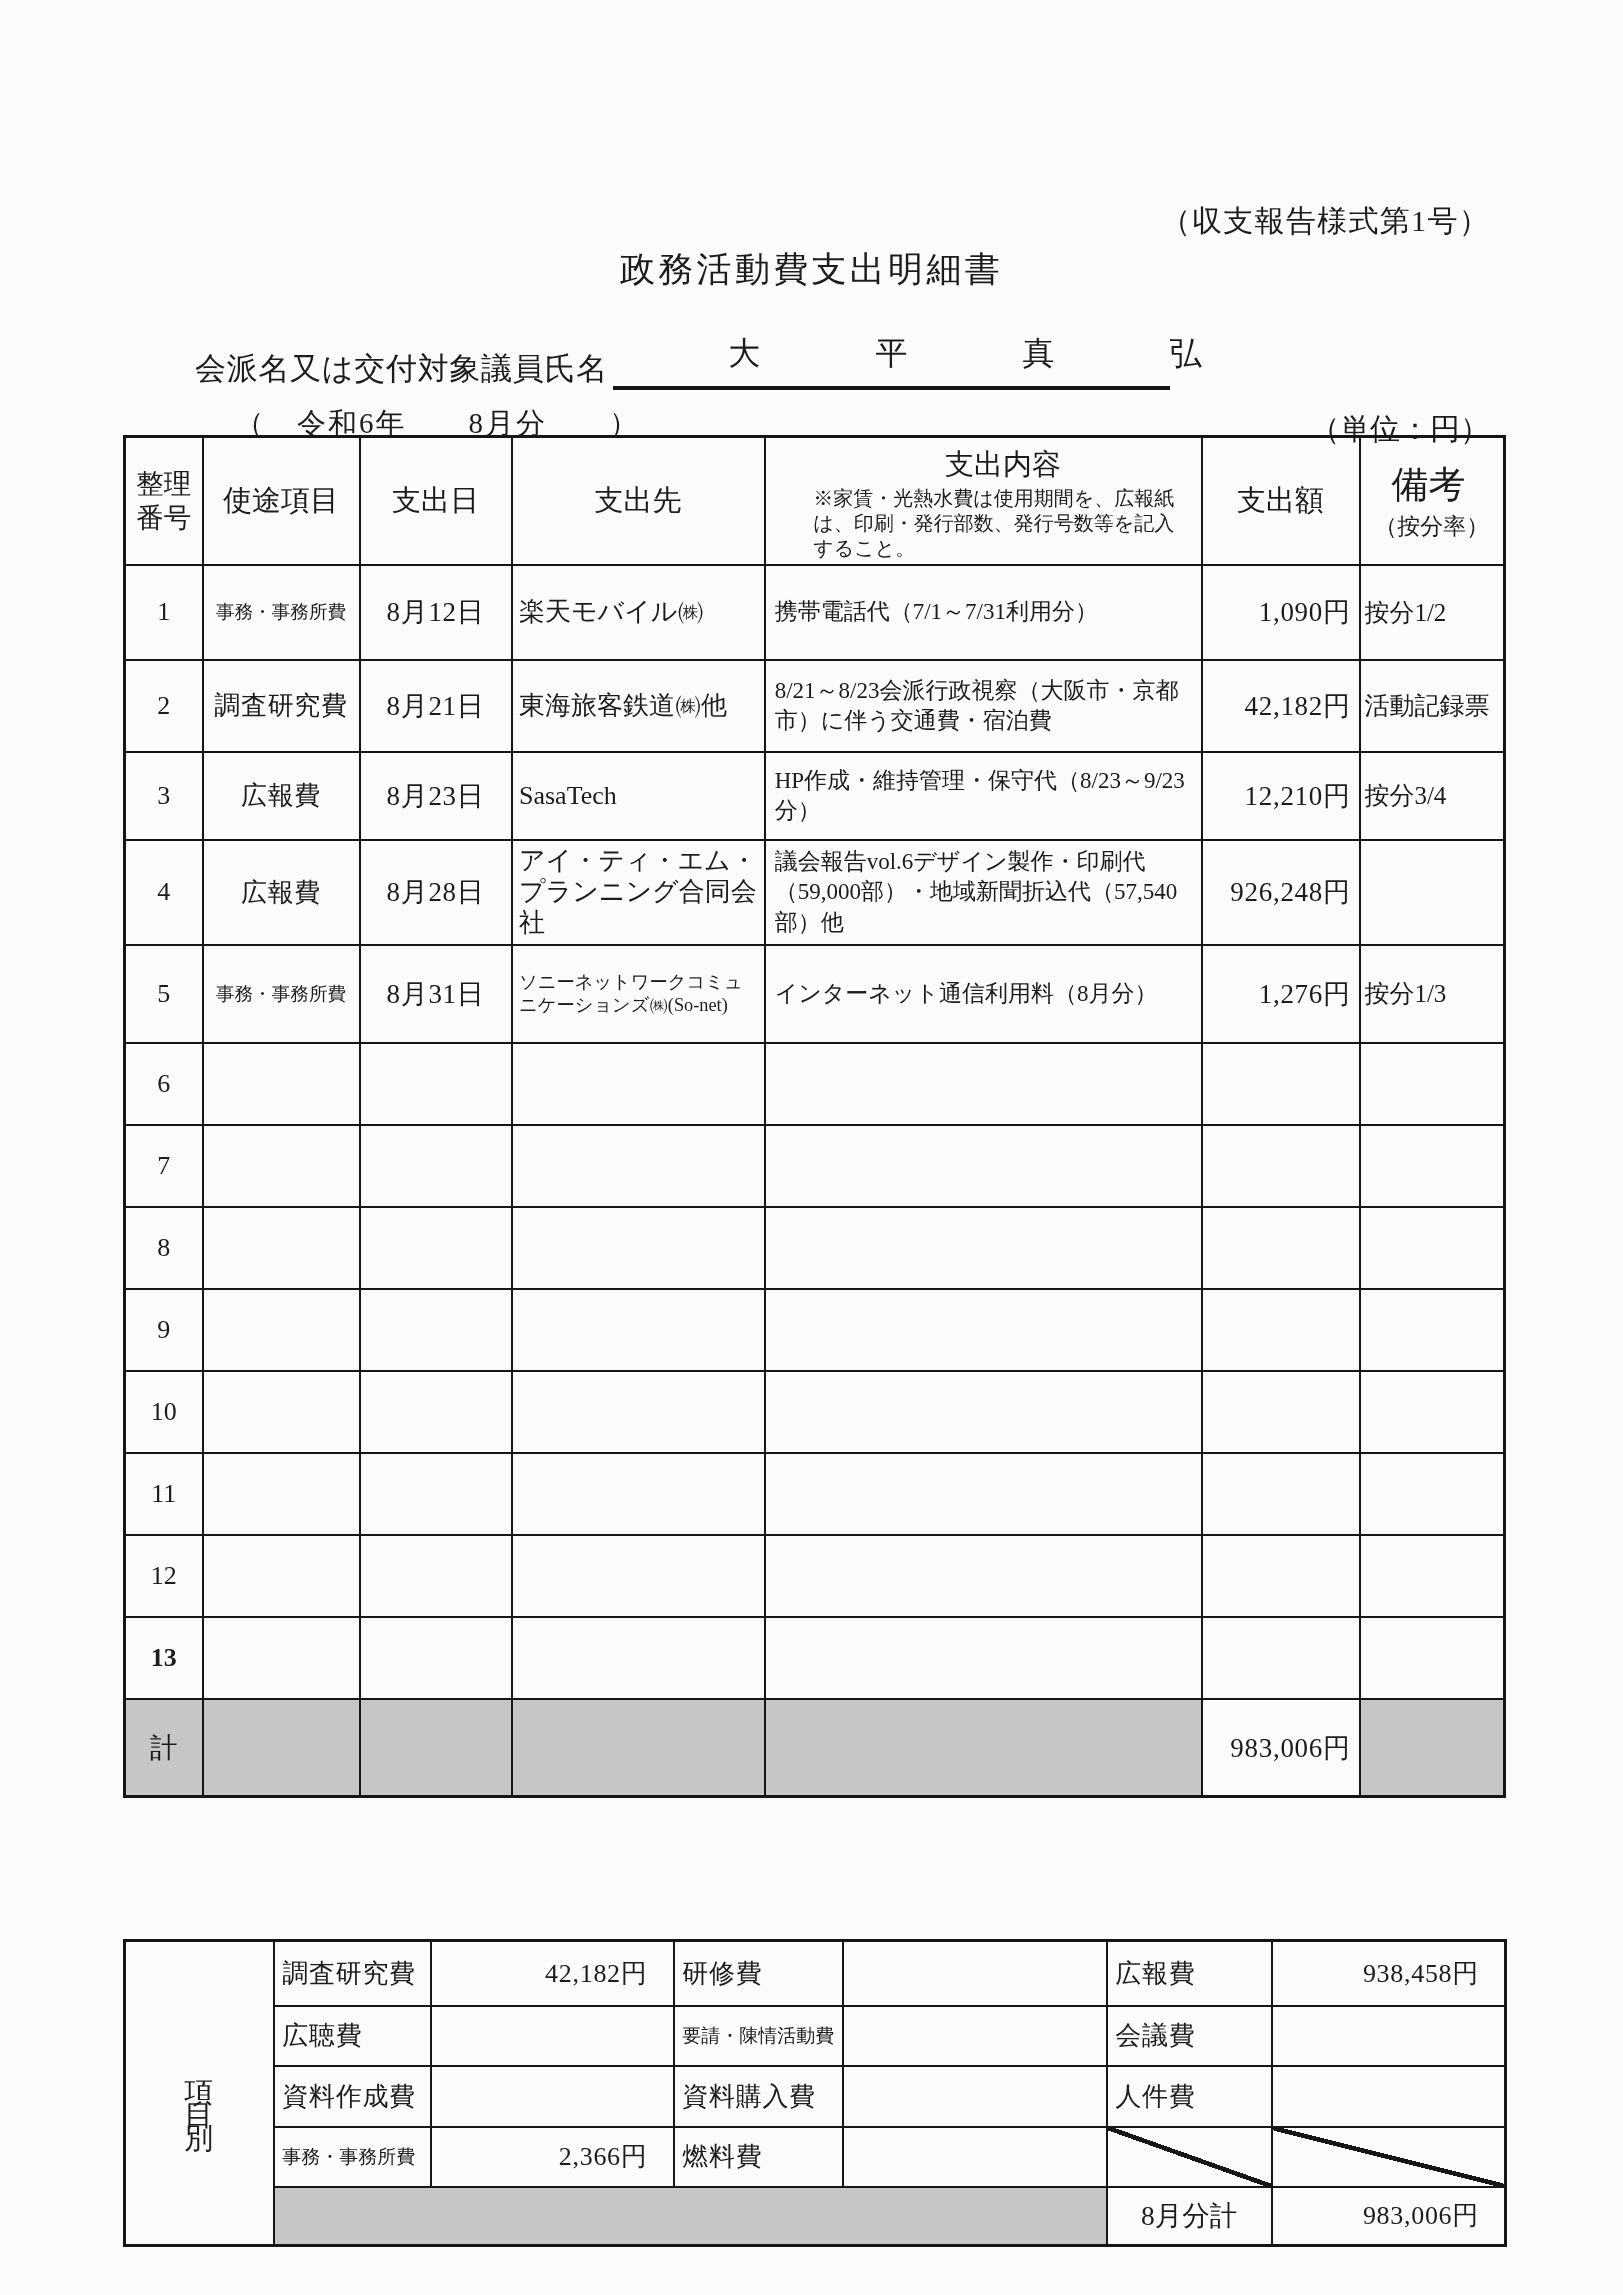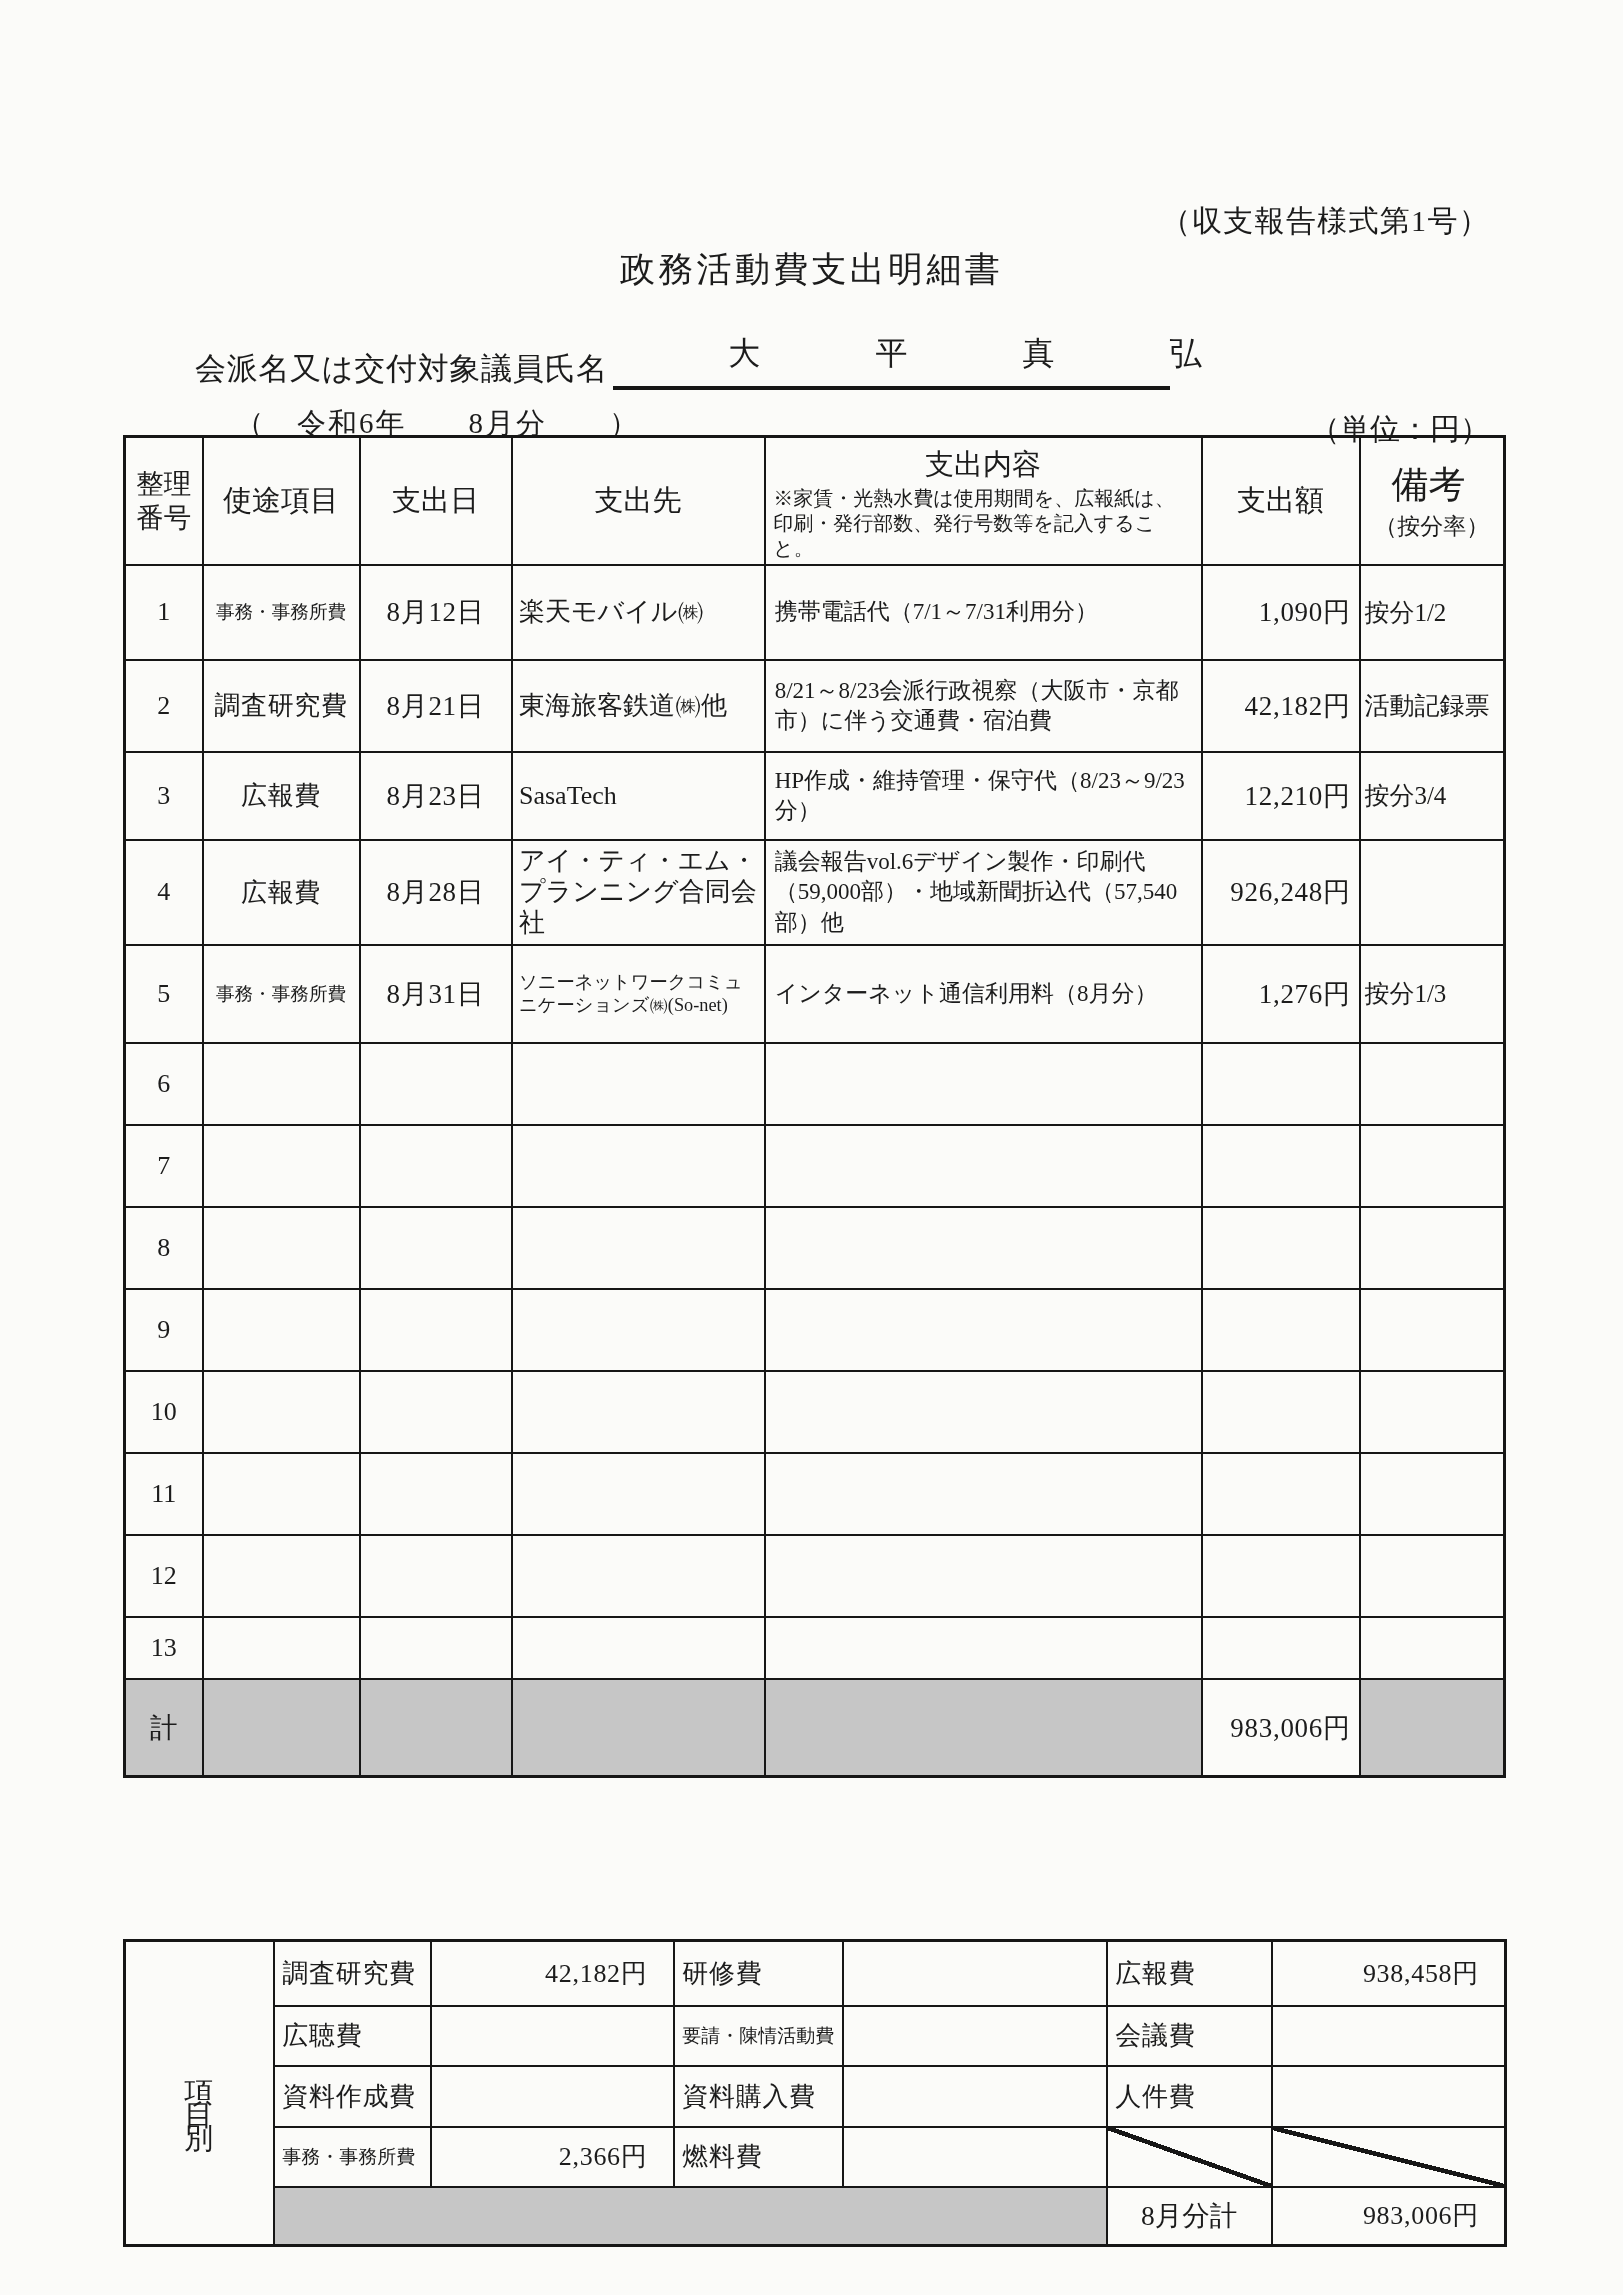--- a/index.html
+++ b/index.html
@@ -21,21 +21,21 @@
 
   table{border-collapse:collapse;table-layout:fixed;}
   td,th{border:2px solid #161616;padding:0;overflow:hidden;vertical-align:middle;}
   .main-table,.sum-table{border:3.9px solid #161616;}
   th{font-weight:normal;}
 
   .main-table{position:absolute;left:123px;top:435px;width:1381px;}
   .main-table thead tr{height:126px;}
   .hcell{font-size:29px;text-align:center;}
   .w2{display:inline-block;width:2.1em;font-size:27.5px;line-height:1.25;text-align:center;}
-  .h-content{vertical-align:top;}
+  .h-content{vertical-align:top;padding-left:40px;}
   .h-content-title{font-size:29px;text-align:center;padding-top:6.5px;}
   .h-content-note{font-size:20px;text-align:left;padding:1.3px 6.5px 2.6px 7.8px;line-height:1.26;letter-spacing:0;}
   .h-note-main{font-size:37px;text-align:left;padding-left:31px;}
   .h-note-sub{font-size:23px;text-align:center;margin-top:1.3px;}
 
   .c-no{text-align:center;font-size:26px;}
   .c-item{text-align:center;font-size:26px;letter-spacing:0.7px;}
   .c-item.sm{font-size:18.6px;letter-spacing:0;}
   .c-date{text-align:center;font-size:27px;letter-spacing:0.7px;}
   .c-payee{font-size:26px;text-align:left;padding:3.9px 5.2px 3.9px 6.5px;line-height:1.18;}
@@ -201,21 +201,21 @@
         </tr>
         <tr style="height: 82px;">
           <td class="c-no">12</td>
           <td></td>
           <td></td>
           <td></td>
           <td></td>
           <td></td>
           <td></td>
         </tr>
-        <tr style="height: 62px;">
+        <tr style="height: 82px; font-weight: bold;">
           <td class="c-no">13</td>
           <td></td>
           <td></td>
           <td></td>
           <td></td>
           <td></td>
           <td></td>
         </tr>
         <tr style="height: 98px;">
           <td class="total-label shade">計</td>

